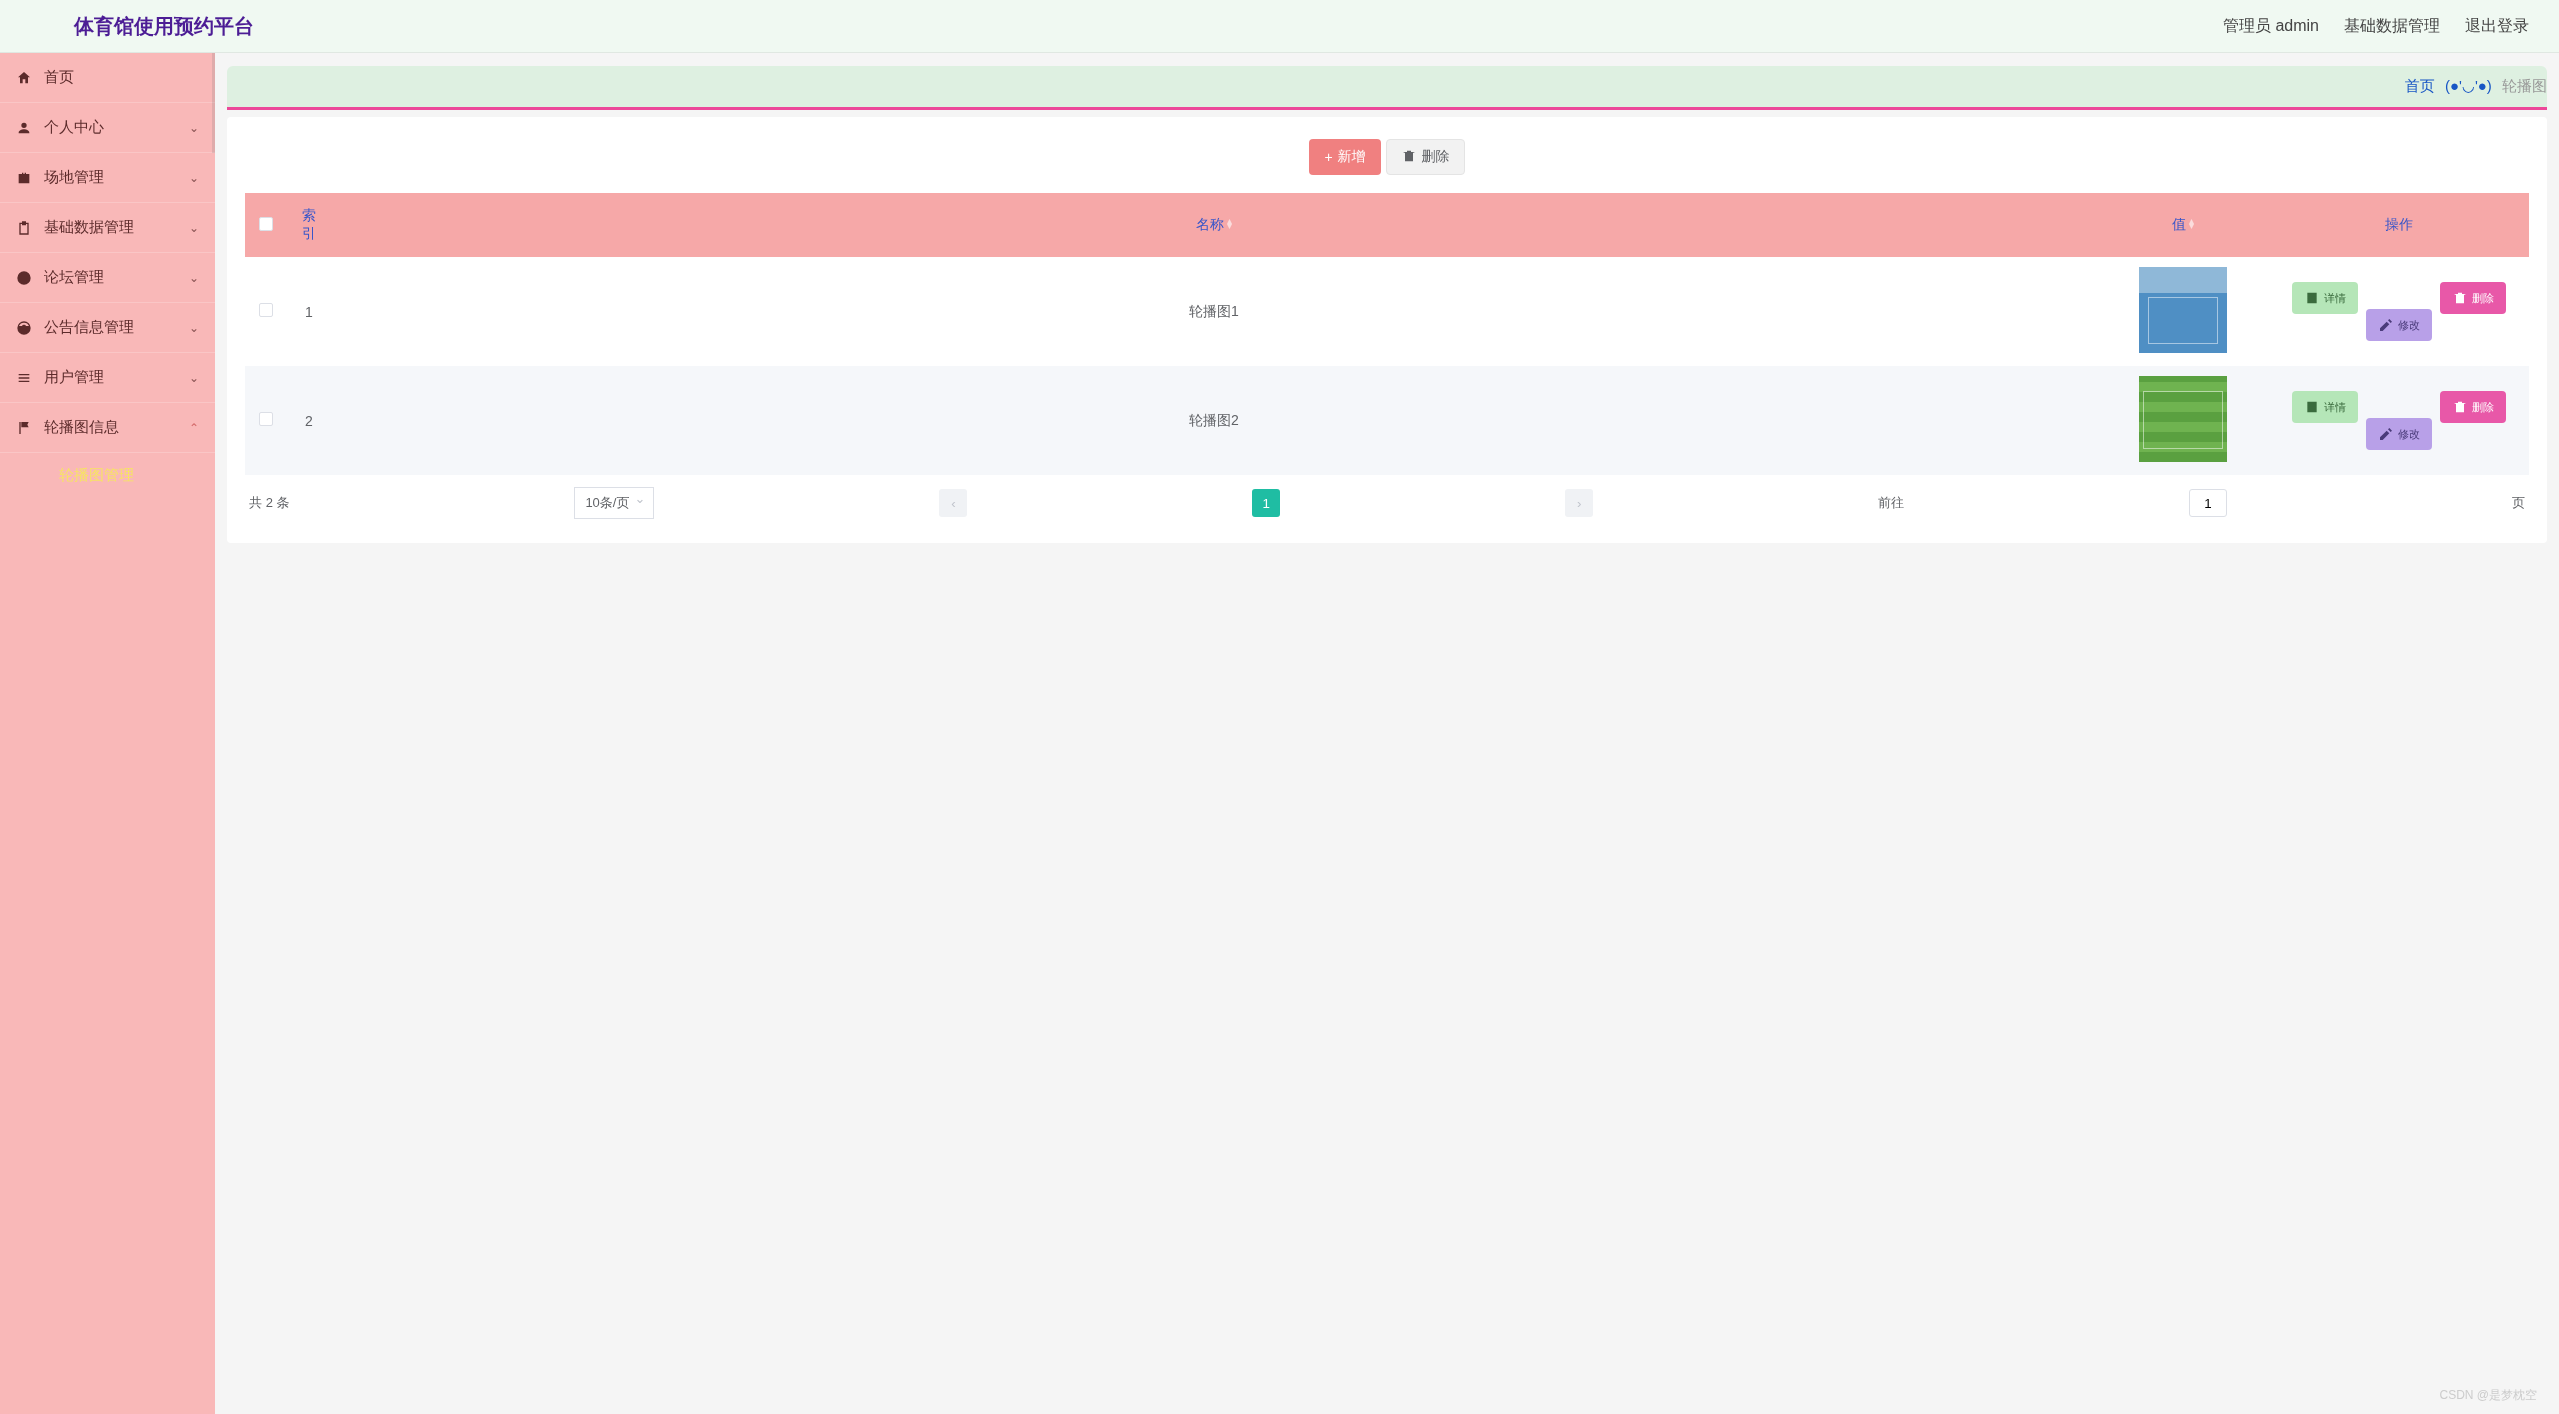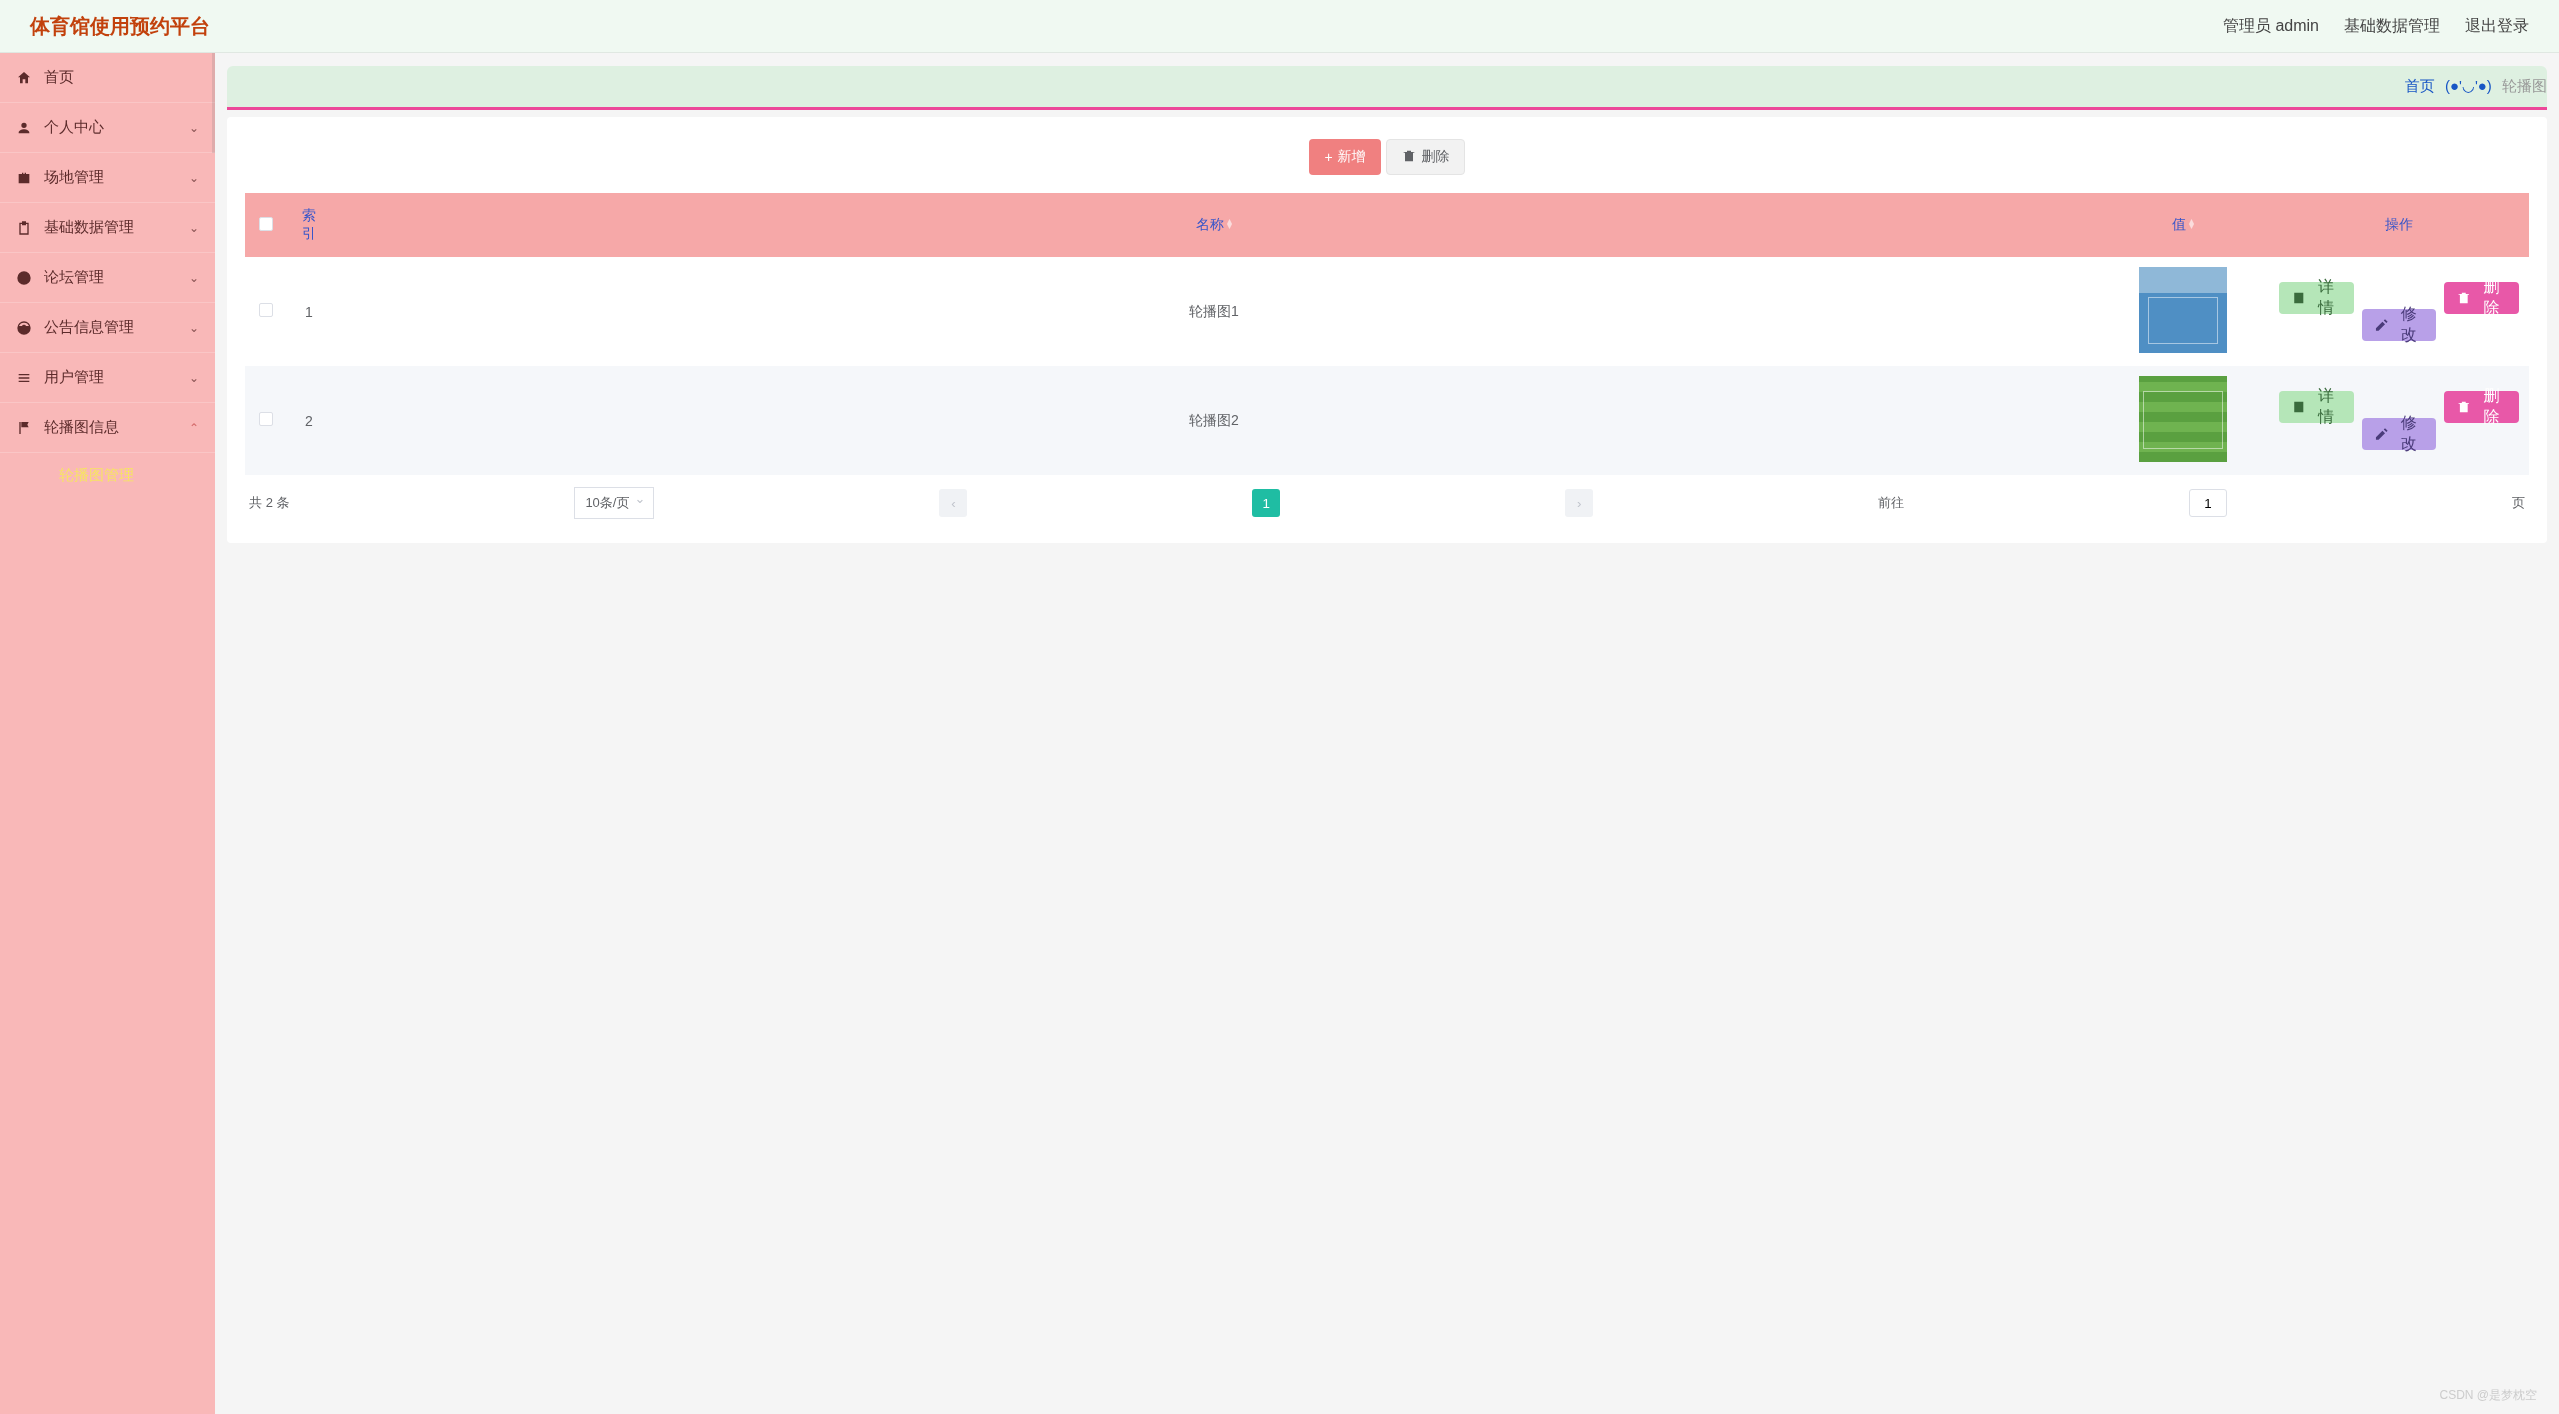--- a/index.html
+++ b/index.html
@@ -1,19 +1,19 @@
 <!DOCTYPE html>
 <html><head>
   <meta charset="utf-8">
   <style>
     * { margin: 0; padding: 0; box-sizing: border-box; }
     body { font-family: -apple-system, "Helvetica Neue", Arial, sans-serif; background: #f5f5f5; font-size: 14px; color: #5a5e66; }
     
     .header { display: flex; justify-content: space-between; align-items: center; padding: 0 30px; height: 53px; background: #f0f9f2; border-bottom: 1px solid #e0e8e2; }
-    .header-title { font-size: 20px; font-weight: bold; color: #c2410c; }
+    .header-title { font-size: 20px; font-weight: bold; color: #4c1d95; margin-left: 44px; }
     .header-right { display: flex; gap: 25px; font-size: 16px; color: #444; }
     .header-right span { cursor: pointer; }
     
     .container { display: flex; height: calc(100vh - 53px); }
     
     .sidebar { width: 215px; background: #f9b8b8; overflow-y: auto; flex-shrink: 0; }
     .sidebar::-webkit-scrollbar { width: 0; }
     .scroll-indicator { position: absolute; top: 53px; left: 212px; width: 3px; height: 100px; background: rgba(120,120,120,0.2); z-index: 5; }
     
     .menu-item { display: flex; align-items: center; padding: 0 16px; height: 50px; color: #5c2b2b; cursor: pointer; border-bottom: 1px solid rgba(255,255,255,0.2); position: relative; font-size: 15px; }
@@ -45,21 +45,21 @@
     .sort-caret { color: rgba(255,255,255,0.6); font-size: 10px; margin-left: 3px; display: inline-block; line-height: 0.5; }
     
     .cb { width: 14px; height: 14px; border: 1px solid #dcdfe6; border-radius: 2px; display: inline-block; background: #fff; cursor: pointer; }
     
     .thumb { width: 88px; height: 86px; background: #6aa864; display: inline-block; position: relative; overflow: hidden; }
     .thumb.court::before { content: ""; position: absolute; inset: 0; background: linear-gradient(180deg, #8fb8d8 0%, #8fb8d8 30%, #4f8fc4 30%, #4f8fc4 100%); }
     .thumb.court::after { content: ""; position: absolute; top: 35%; left: 10%; right: 10%; bottom: 10%; border: 1px solid rgba(255,255,255,0.5); }
     .thumb.grass::before { content: ""; position: absolute; inset: 0; background: repeating-linear-gradient(0deg, #5aa040 0 10px, #6fb350 10px 20px); }
     .thumb.grass::after { content: ""; position: absolute; top: 18%; left: 5%; right: 5%; bottom: 15%; border: 1px solid rgba(255,255,255,0.5); }
     
-    .btn-sm { display: inline-flex; align-items: center; padding: 0 12px; height: 32px; border-radius: 4px; font-size: 16px; gap: 4px; cursor: pointer; border: none; }
+    .btn-sm { display: inline-flex; align-items: center; padding: 0 12px; height: 32px; border-radius: 4px; font-size: 11px; gap: 4px; cursor: pointer; border: none; }
     .btn-detail { background: #b5e6b8; color: #3a6b3d; }
     .btn-edit { background: #b8a0e8; color: #4a3b7a; margin-top: 27px; }
     .btn-delete { background: #e858a8; color: #fff; }
     .ops { display: flex; gap: 8px; justify-content: center; }
     
     .pagination { display: flex; align-items: center; justify-content: space-between; padding: 12px 4px 2px; gap: 12px; font-size: 13px; color: #606266; }
     .page-select { border: 1px solid #dcdfe6; border-radius: 0; padding: 6px 24px 6px 10px; background: #fff; position: relative; cursor: pointer; }
     .page-select::after { content: "⌄"; position: absolute; right: 8px; top: 3px; color: #c0c4cc; }
     .pg-btn { width: 28px; height: 28px; border: none; background: #f0f2f5; border-radius: 3px; color: #c0c4cc; cursor: pointer; }
     .pg-btn.active { background: #1fbda3; color: #fff; }

